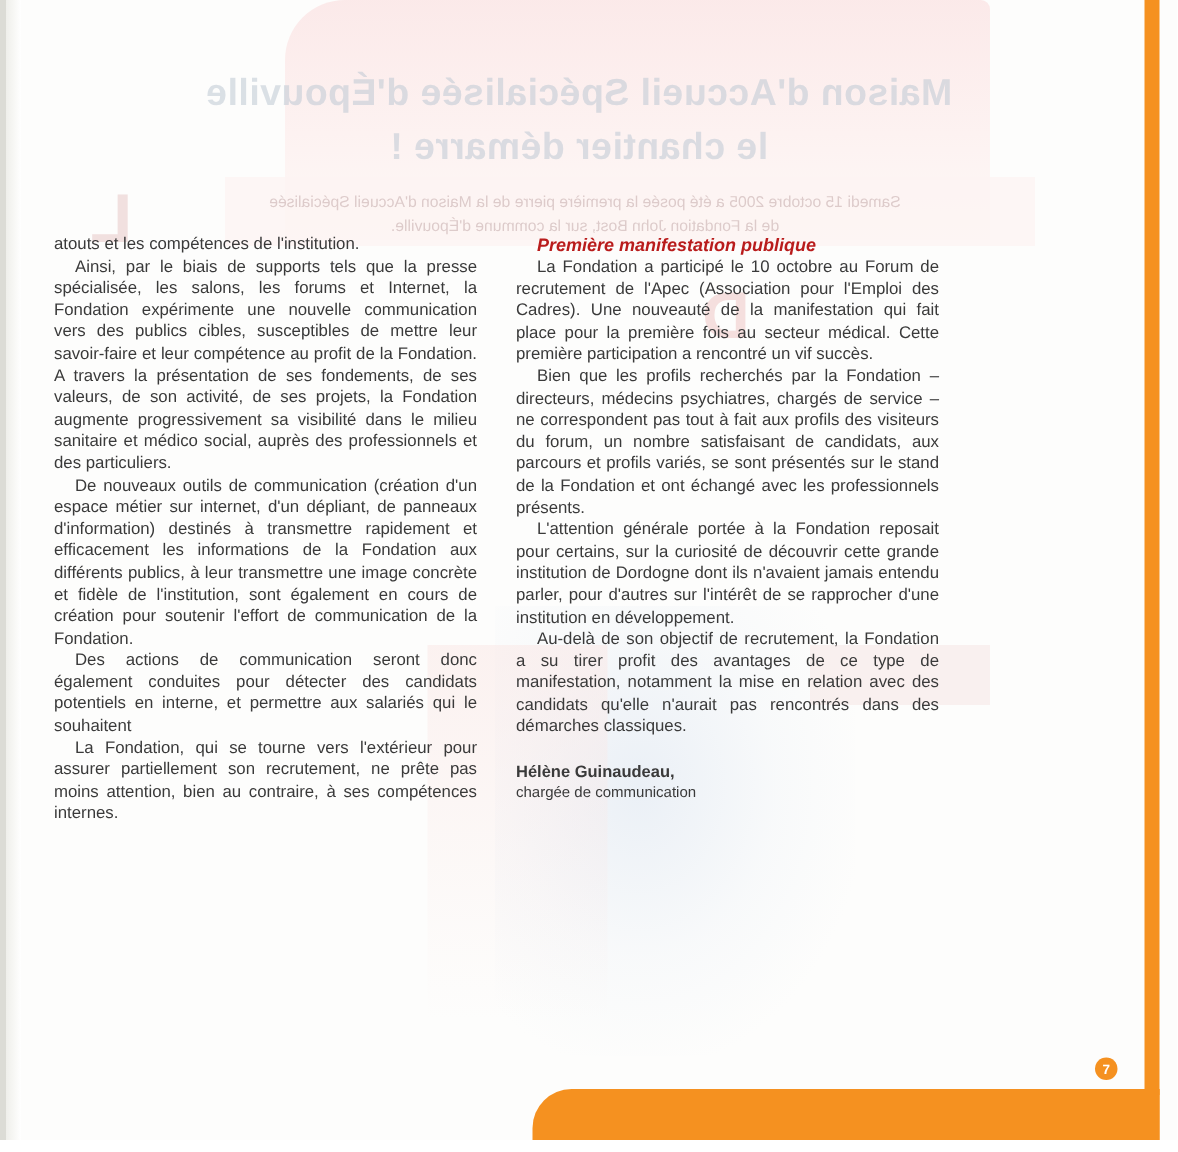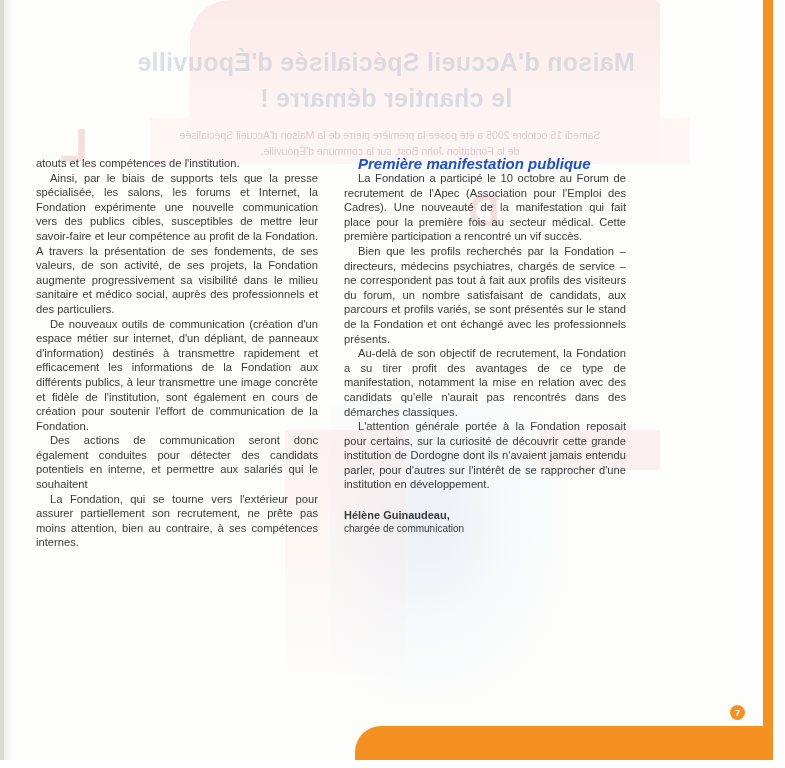--- a/index.html
+++ b/index.html
@@ -184,24 +184,24 @@
     line-height: 14.6px;
     color: #3a3a3a;
     text-align: justify;
   }
   .col p {
     margin: 0 0 0 0;
     text-indent: 14px;
   }
   .col p.noindent { text-indent: 0; }
   .subhead {
-    color: #1d4ed8;
+    color: #b91c1c;
     font-style: italic;
     font-weight: bold;
-    font-size: 15px;
+    font-size: 12px;
     margin: 11px 0 4px 0;
     text-indent: 0;
     line-height: 15px;
   }
   .signature {
     margin-top: 16px;
     font-size: 11px;
     line-height: 14px;
     color: #3a3a3a;
   }
@@ -257,22 +257,22 @@
       <p>Ainsi, par le biais de supports tels que la presse spécialisée, les salons, les forums et Internet, la Fondation expérimente une nouvelle communication vers des publics cibles, susceptibles de mettre leur savoir-faire et leur compétence au profit de la Fondation. A travers la présentation de ses fondements, de ses valeurs, de son activité, de ses projets, la Fondation augmente progressivement sa visibilité dans le milieu sanitaire et médico social, auprès des professionnels et des particuliers.</p>
       <p>De nouveaux outils de communication (création d'un espace métier sur internet, d'un dépliant, de panneaux d'information) destinés à transmettre rapidement et efficacement les informations de la Fondation aux différents publics, à leur transmettre une image concrète et fidèle de l'institution, sont également en cours de création pour soutenir l'effort de communication de la Fondation.</p>
       <p>Des actions de communication seront donc également conduites pour détecter des candidats potentiels en interne, et permettre aux salariés qui le souhaitent</p>
       <p>La Fondation, qui se tourne vers l'extérieur pour assurer partiellement son recrutement, ne prête pas moins attention, bien au contraire, à ses compétences internes.</p>
     </div>
 
     <div class="col">
       <p class="subhead">Première manifestation publique</p>
       <p>La Fondation a participé le 10 octobre au Forum de recrutement de l'Apec (Association pour l'Emploi des Cadres). Une nouveauté de la manifestation qui fait place pour la première fois au secteur médical. Cette première participation a rencontré un vif succès.</p>
       <p>Bien que les profils recherchés par la Fondation – directeurs, médecins psychiatres, chargés de service – ne correspondent pas tout à fait aux profils des visiteurs du forum, un nombre satisfaisant de candidats, aux parcours et profils variés, se sont présentés sur le stand de la Fondation et ont échangé avec les professionnels présents.</p>
+      <p>L'attention générale portée à la Fondation reposait pour certains, sur la curiosité de découvrir cette grande institution de Dordogne dont ils n'avaient jamais entendu parler, pour d'autres sur l'intérêt de se rapprocher d'une institution en développement.</p>
       <p>Au-delà de son objectif de recrutement, la Fondation a su tirer profit des avantages de ce type de manifestation, notamment la mise en relation avec des candidats qu'elle n'aurait pas rencontrés dans des démarches classiques.</p>
-      <p>L'attention générale portée à la Fondation reposait pour certains, sur la curiosité de découvrir cette grande institution de Dordogne dont ils n'avaient jamais entendu parler, pour d'autres sur l'intérêt de se rapprocher d'une institution en développement.</p>
       <div class="signature">
         <div class="name">Hélène Guinaudeau,</div>
         <div class="role">chargée de communication</div>
       </div>
     </div>
 
   </div>
 
   <div class="right-band"></div>
   <div class="bottom-bar"></div>

